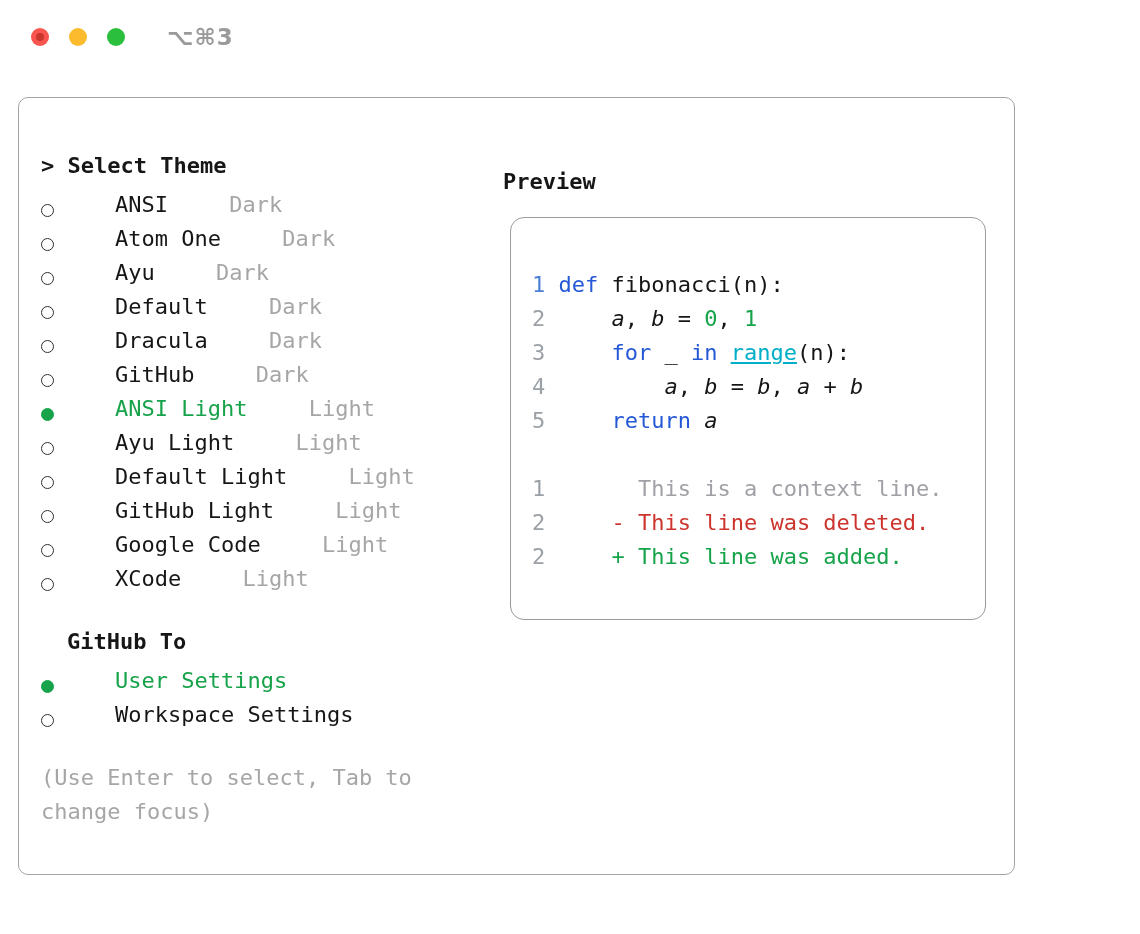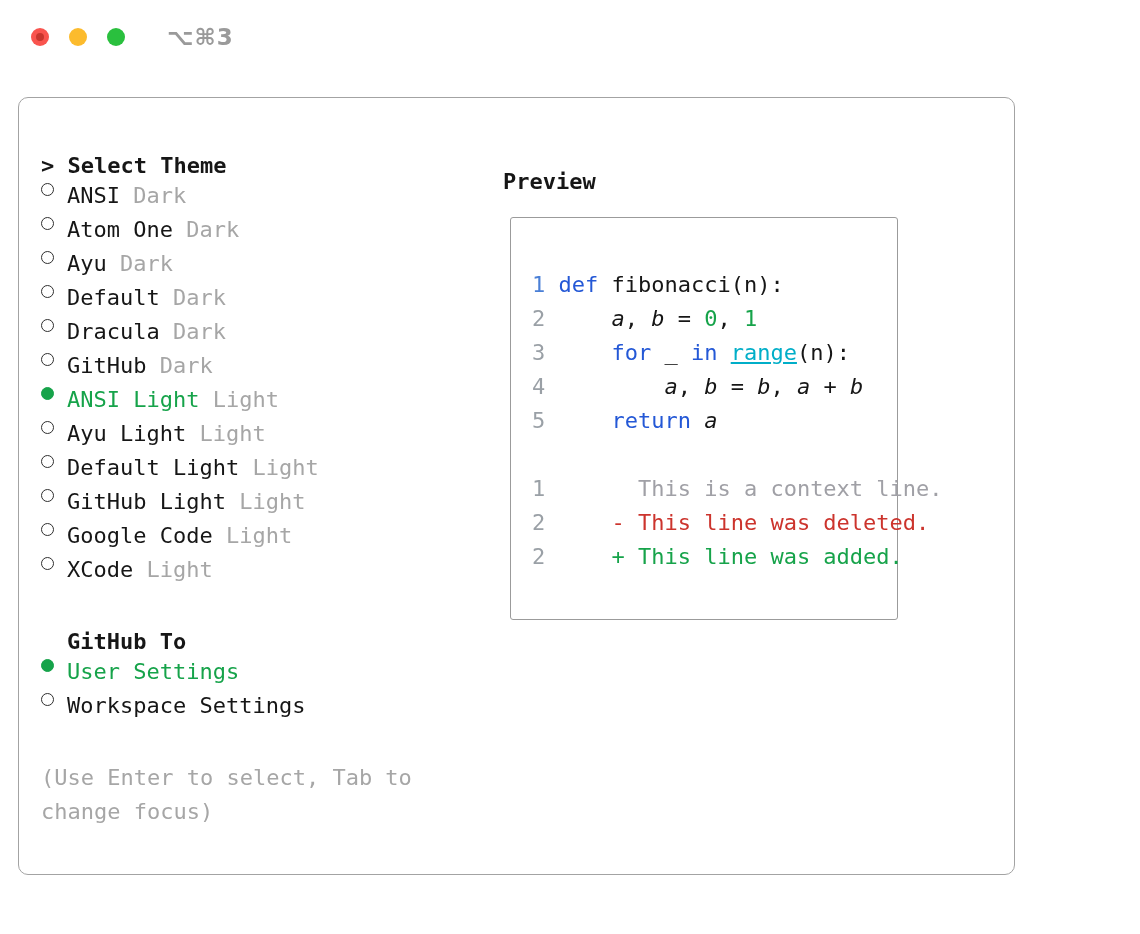--- a/index.html
+++ b/index.html
@@ -25,33 +25,33 @@
   .panel{
     position:absolute;left:18px;top:97px;width:997px;height:778px;
     box-sizing:border-box;border:1.5px solid var(--panel-border,#a3a3a3);border-radius:10px;
     display:flex;padding:51px 0 16px 22px;background:#fff;font-size:22px;
   }
   .col-left{width:462px;flex:none;}
   .col-right{flex:1;margin-top:16px;}
   .heading{font-weight:bold;height:34px;line-height:34px;white-space:pre;}
   .indent{padding-left:26px;}
   .mt{margin-top:34px;}
-  .row{display:flex;align-items:flex-start;height:34px;cursor:default;}
+  .row{display:flex;align-items:flex-end;height:34px;cursor:default;gap:48px;}
   .radio{
     width:13px;height:13px;box-sizing:border-box;flex:none;
     border:1.5px solid var(--radio-border,#2f2f2f);border-radius:50%;margin-right:13px;
   }
   .radio.on{background:var(--accent-green,#16a34a);border-color:var(--accent-green,#16a34a);}
   .opt-name{white-space:pre;}
   .opt-name.sel{color:var(--accent-green,#16a34a);}
   .variant{color:var(--muted-gray,#a6a6a6);white-space:pre;}
   .hint div{height:34px;line-height:34px;color:var(--muted-gray,#a6a6a6);white-space:pre;}
   .preview-box{
-    margin-top:18px;margin-left:7px;width:388px;height:403px;box-sizing:border-box;
-    border:1.5px solid var(--preview-border,#9b9b9b);border-radius:3px;
+    margin-top:18px;margin-left:7px;width:476px;height:403px;box-sizing:border-box;
+    border:1.5px solid var(--preview-border,#9b9b9b);border-radius:14px;
     padding:50px 0 0 21px;background:#fff;
   }
   .line{height:34px;line-height:34px;white-space:pre;}
   .ln{display:inline-block;width:1ch;margin-right:1ch;text-align:right;}
   .ln-gray{color:var(--line-number-gray,#9aa0a6);}
   .ln-blue{color:var(--line-number-blue,#4a7fd6);}
   .tk-kw{color:var(--keyword-blue,#2458d6);}
   .tk-fn{color:var(--type-cyan,#00aec8);text-decoration:underline;}
   .tk-num{color:var(--number-green,#16a34a);}
   .tk-var{font-style:italic;}

